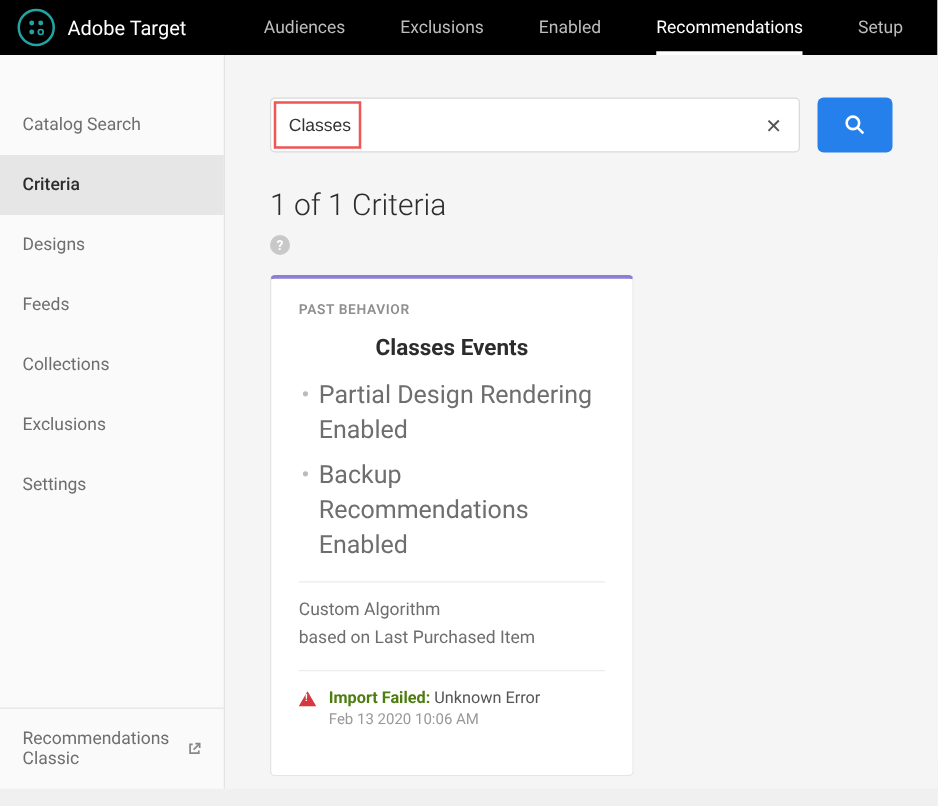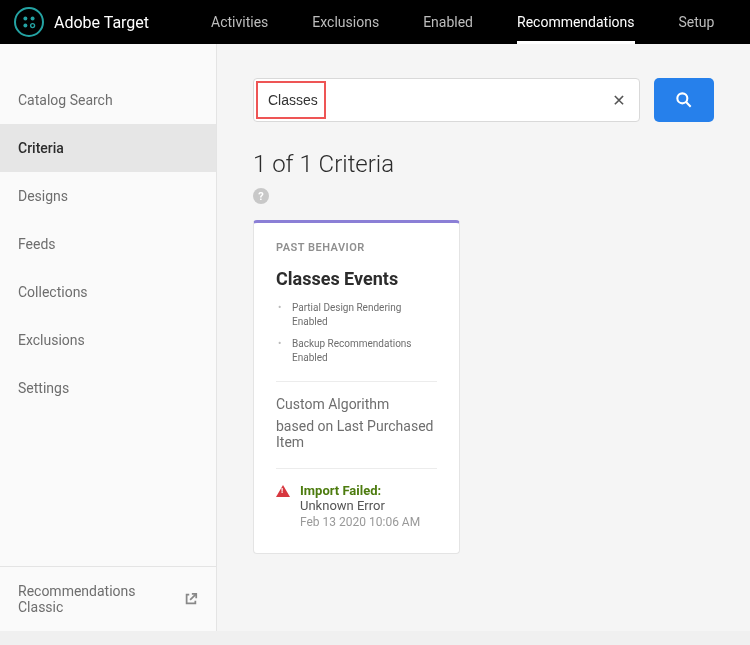--- a/index.html
+++ b/index.html
@@ -63,21 +63,21 @@
     left: 22px; right: 22px; bottom: 0;
     height: 3px;
     background: #fff;
   }
   
   .main {
     display: flex;
     height: calc(645px - 58px);
   }
   .sidebar {
-    width: 217px;
+    width: 180px;
     background: #fafafa;
     border-right: 1px solid #e4e4e4;
     padding-top: 32px;
     display: flex;
     flex-direction: column;
   }
   .sidebar-top { flex: 1; }
   .sidebar-item {
     padding: 16px 18px;
     font-size: 14px;
@@ -170,49 +170,50 @@
     background: #c8c8c8;
     color: #fff;
     font-size: 11px;
     display: flex;
     align-items: center;
     justify-content: center;
     font-weight: bold;
     cursor: pointer;
   }
   .card {
-    width: 207px;
+    width: 291px;
     background: #fff;
     border: 1px solid #e4e4e4;
     border-top: 3px solid #8b7fd6;
     border-radius: 4px;
-    padding: 18px 22px 24px 22px;
+    padding: 18px 22px 38px 22px;
   }
   .card-tag {
     font-size: 11px;
     font-weight: 600;
     color: #8f8f8f;
     letter-spacing: 0.5px;
     margin-bottom: 14px;
   }
   .card-title {
     font-size: 18px;
     font-weight: 700;
     color: #2c2c2c;
     margin-bottom: 12px;
+    text-align: center;
   }
   .card-list {
     list-style: none;
     margin-bottom: 16px;
   }
   .card-list li {
     position: relative;
     padding-left: 16px;
     color: #6e6e6e;
-    font-size: 10px;
+    font-size: 20px;
     line-height: 1.4;
     margin-bottom: 8px;
   }
   .card-list li::before {
     content: "•";
     position: absolute;
     left: 2px;
     color: #bbb;
   }
   .divider { border: none; border-top: 1px solid #ececec; margin: 0 0 14px 0; }
@@ -254,21 +255,21 @@
       <svg viewBox="0 0 20 20">
         <circle cx="6" cy="6" r="2.2" fill="#24a3a3"></circle>
         <circle cx="14" cy="6" r="2.2" fill="#24a3a3"></circle>
         <circle cx="6" cy="14" r="2.2" fill="#24a3a3"></circle>
         <circle cx="14" cy="14" r="2.2" fill="none" stroke="#24a3a3" stroke-width="1.5"></circle>
       </svg>
     </div>
     <div class="app-title">Adobe Target</div>
   </div>
   <div class="nav-items">
-    <div class="nav-item">Activities</div>
+    <div class="nav-item">Audiences</div>
     <div class="nav-item">Exclusions</div>
     <div class="nav-item">Enabled</div>
     <div class="nav-item active">Recommendations</div>
     <div class="nav-item">Setup</div>
   </div>
 </div>
 
 <div class="main">
 
   <div class="sidebar">

